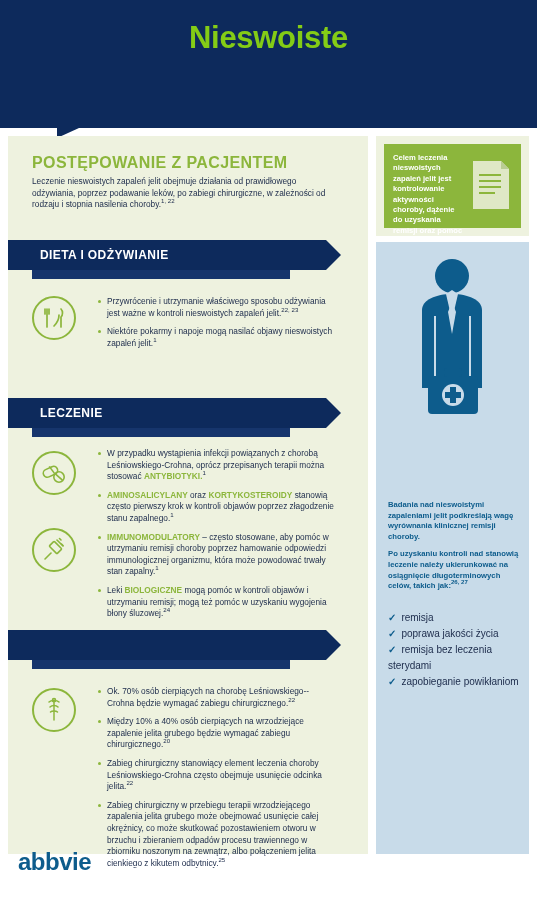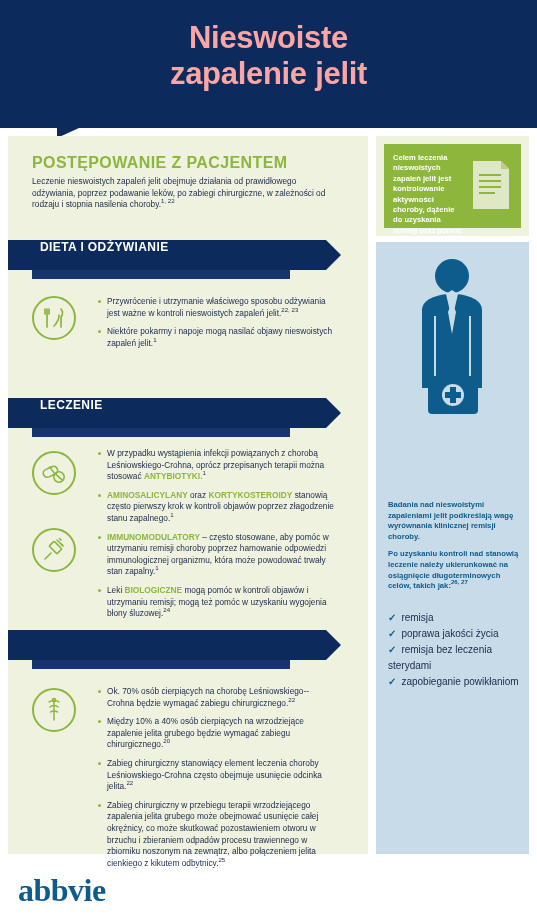--- a/index.html
+++ b/index.html
@@ -13,21 +13,21 @@
   }
   .page { position:relative; width:537px; height:921px; background:#ffffff; }
 
   
   .header {
     position:absolute; left:0; top:0; width:537px; height:128px;
     background:#0d2a5c;
   }
   .header-title {
     position:absolute; left:0; top:20px; width:537px;
-    text-align:center; color:#fca5a5;
+    text-align:center; color:#84cc16;
     font-size:31px; font-weight:bold; line-height:36px;
     letter-spacing:-0.3px;
   }
   .header-title .l2 { display:block; }
 
   
   .left-col {
     position:absolute; left:8px; top:136px; width:360px; height:718px;
     background:#eef2df;
   }
@@ -45,21 +45,21 @@
   }
   .intro {
     position:absolute; left:24px; top:40px; width:300px;
     color:#1b2a4a; font-size:8.3px; line-height:11.6px;
   }
 
   
   .banner {
     position:absolute; left:0; height:30px; background:#0d2a5c;
     color:#ffffff; font-size:12px; font-weight:bold; letter-spacing:0.4px;
-    display:flex; align-items:flex-start; padding-left:32px;
+    display:flex; align-items:center; padding-left:32px;
   }
   .banner .arrow {
     position:absolute; right:-15px; top:0;
     width:0; height:0;
     border-top:15px solid transparent;
     border-bottom:15px solid transparent;
     border-left:15px solid #0d2a5c;
   }
   .banner-shadow {
     position:absolute; height:9px; background:#16356c;
@@ -112,37 +112,36 @@
   }
   .right-text .p2 { margin-top:7px; }
   .checklist {
     position:absolute; left:388px; top:610px; width:140px;
     color:#1b2a4a; font-size:10px; line-height:16px;
   }
   .checklist .ck { color:#0d5c8c; font-weight:bold; margin-right:5px; }
 
   
   .footer-logo {
-    position:absolute; left:18px; top:872px;
-    color:#0d5c8c; font-size:32px; font-weight:bold; letter-spacing:-0.5px;font-family:Liberation Serif, serif;
+    position:absolute; left:18px; top:848px;
+    color:#0d5c8c; font-size:24px; font-weight:bold; letter-spacing:-0.5px;
   }
   .footer-logo .dot { color:#8cb63c; }
   .footer-rule {
     position:absolute; left:0; top:866px; width:537px; height:1px; background:#ffffff;
   }
 </style>
 </head>
 <body>
 
 <div class="page">
 
   <div class="header">
     <div class="header-title">
       <span>Nieswoiste</span>
-      <span class="l2">zapalenie jelit</span>
     </div>
   </div>
   <div class="notch"></div>
 
   <div class="left-col">
 
     <div class="green-head">POSTĘPOWANIE Z PACJENTEM</div>
 
     <div class="intro">
       <span>Leczenie nieswoistych zapaleń jelit obejmuje działania od prawidłowego odżywiania, poprzez podawanie leków, po zabiegi chirurgiczne, w zależności od rodzaju i stopnia nasilenia choroby.</span><sup>1, 22</sup>

